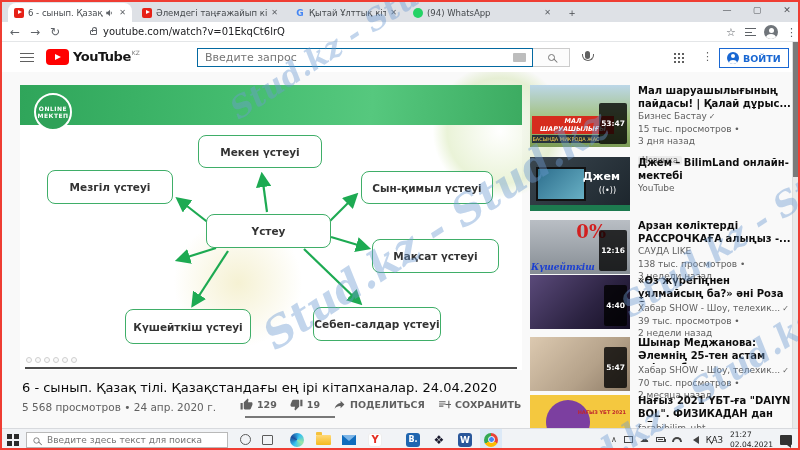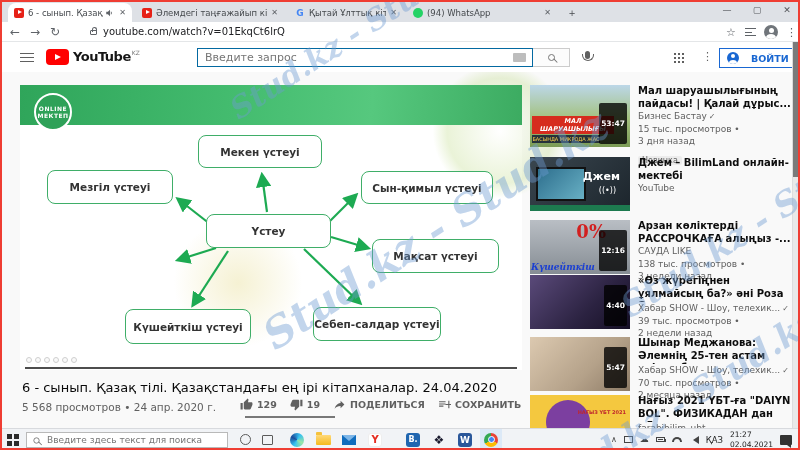--- a/index.html
+++ b/index.html
@@ -46,21 +46,21 @@
   .ysearch input{border:none;outline:none;flex:1;height:15px;font-size:11px;padding-left:7px;color:#111;background:transparent;}
   .kbd{width:13px;height:9px;background:#bdbdbd;border-radius:1px;margin-right:6px;flex:none;cursor:pointer;}
   .ysbtn{position:absolute;left:533px;top:6px;width:37px;height:19px;border:1px solid #ccc;border-left:none;background:#fcfcfc;display:flex;align-items:center;justify-content:center;cursor:pointer;}
   .mag{width:7px;height:7px;border:1.4px solid #777;border-radius:50%;position:relative;}
   .mag::after{content:"";position:absolute;width:4.5px;height:1.4px;background:#777;transform:rotate(45deg);right:-3.8px;bottom:-1.5px;}
   .mic{position:absolute;left:585px;top:9px;width:5px;height:8px;background:#606060;border-radius:3px;cursor:pointer;}
   .mic::after{content:"";position:absolute;left:-3px;top:3px;width:10px;height:6px;border:1.4px solid #606060;border-top:none;border-radius:0 0 6px 6px;}
   .grid9{position:absolute;left:674px;top:11px;width:2px;height:2px;background:#606060;cursor:pointer;
     box-shadow:4px 0 #606060,8px 0 #606060,0 4px #606060,4px 4px #606060,8px 4px #606060,0 8px #606060,4px 8px #606060,8px 8px #606060;}
   .hdots{position:absolute;left:702px;top:8px;font-size:11px;color:#606060;cursor:pointer;}
-  .signin{position:absolute;left:719px;top:6px;height:20px;display:flex;align-items:center;gap:12px;border:1px solid #1967d2;color:#1967d2;padding:1px 7px;font-size:9.5px;font-weight:bold;background:#fff;cursor:pointer;}
+  .signin{position:absolute;left:719px;top:6px;height:20px;display:flex;align-items:center;gap:4px;border:1px solid #1967d2;color:#1967d2;padding:1px 7px;font-size:9.5px;font-weight:bold;background:#fff;cursor:pointer;}
   .signin .pico{width:12px;height:12px;border-radius:50%;background:#1967d2;position:relative;overflow:hidden;}
   .signin .pico::before{content:"";position:absolute;left:4px;top:2px;width:4px;height:4px;border-radius:50%;background:#fff;}
   .signin .pico::after{content:"";position:absolute;left:2px;top:7.5px;width:8px;height:6px;border-radius:50% 50% 0 0;background:#fff;}
 
   
   #content{position:absolute;left:0;top:72px;width:800px;height:356px;background:#f9f9f9;overflow:hidden;}
 
   
   #player{position:absolute;left:20px;top:13px;width:502px;height:285px;background:#fff;cursor:pointer;}
   .band{position:absolute;left:0;top:0;width:502px;height:40px;background:linear-gradient(95deg,#2fa55a 0%,#45bd70 45%,#56c87e 70%,#3cab61 100%);}

